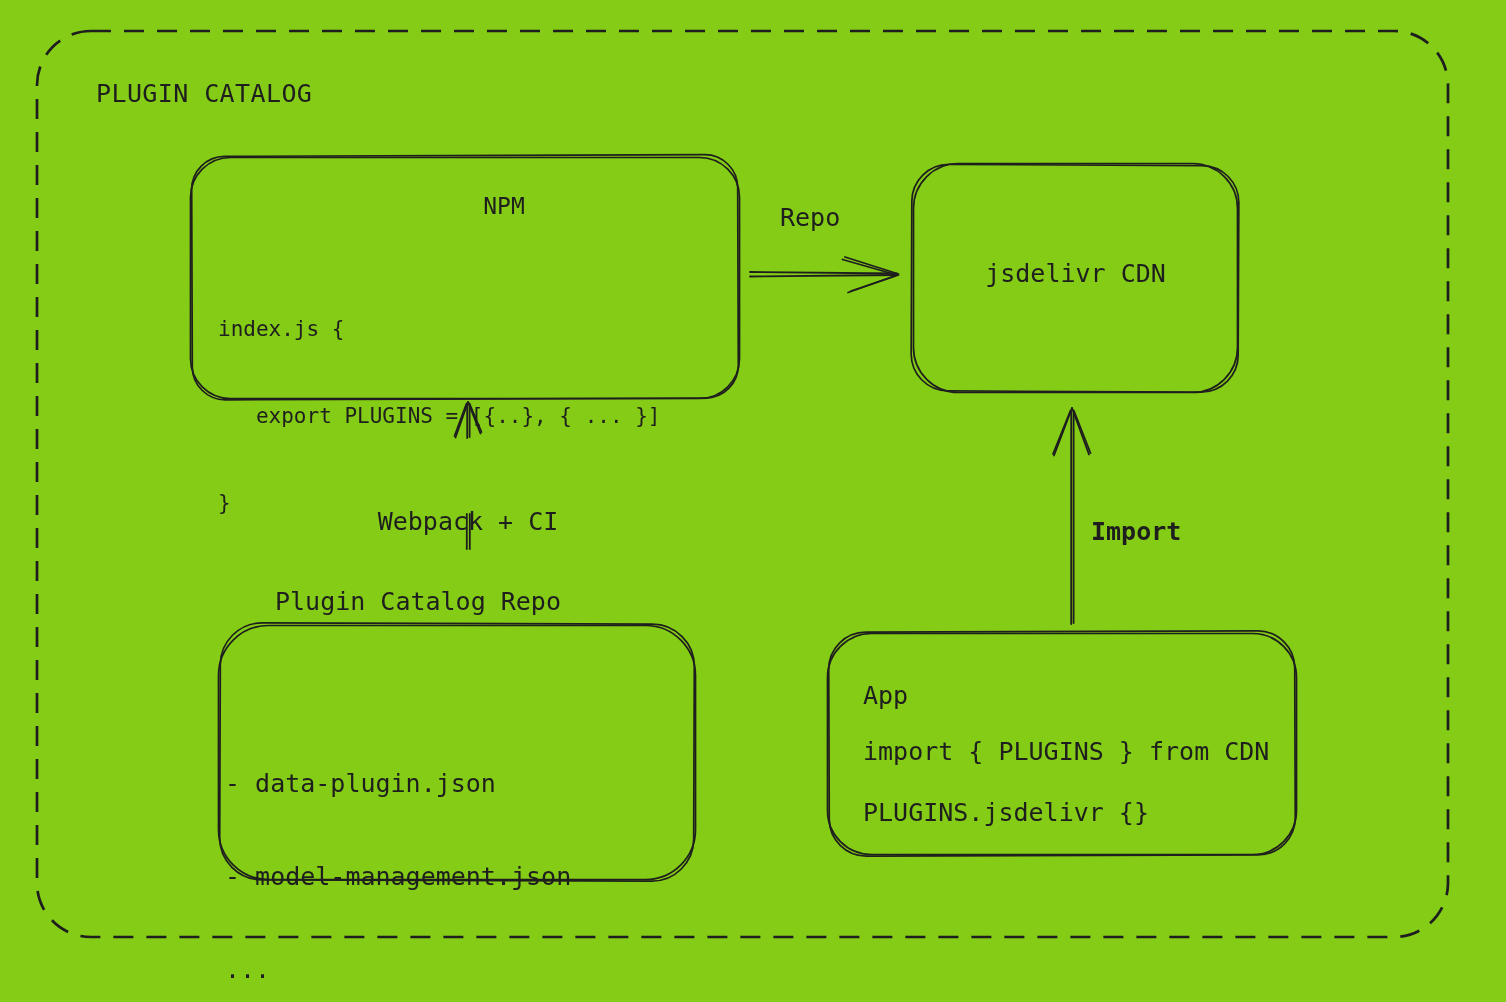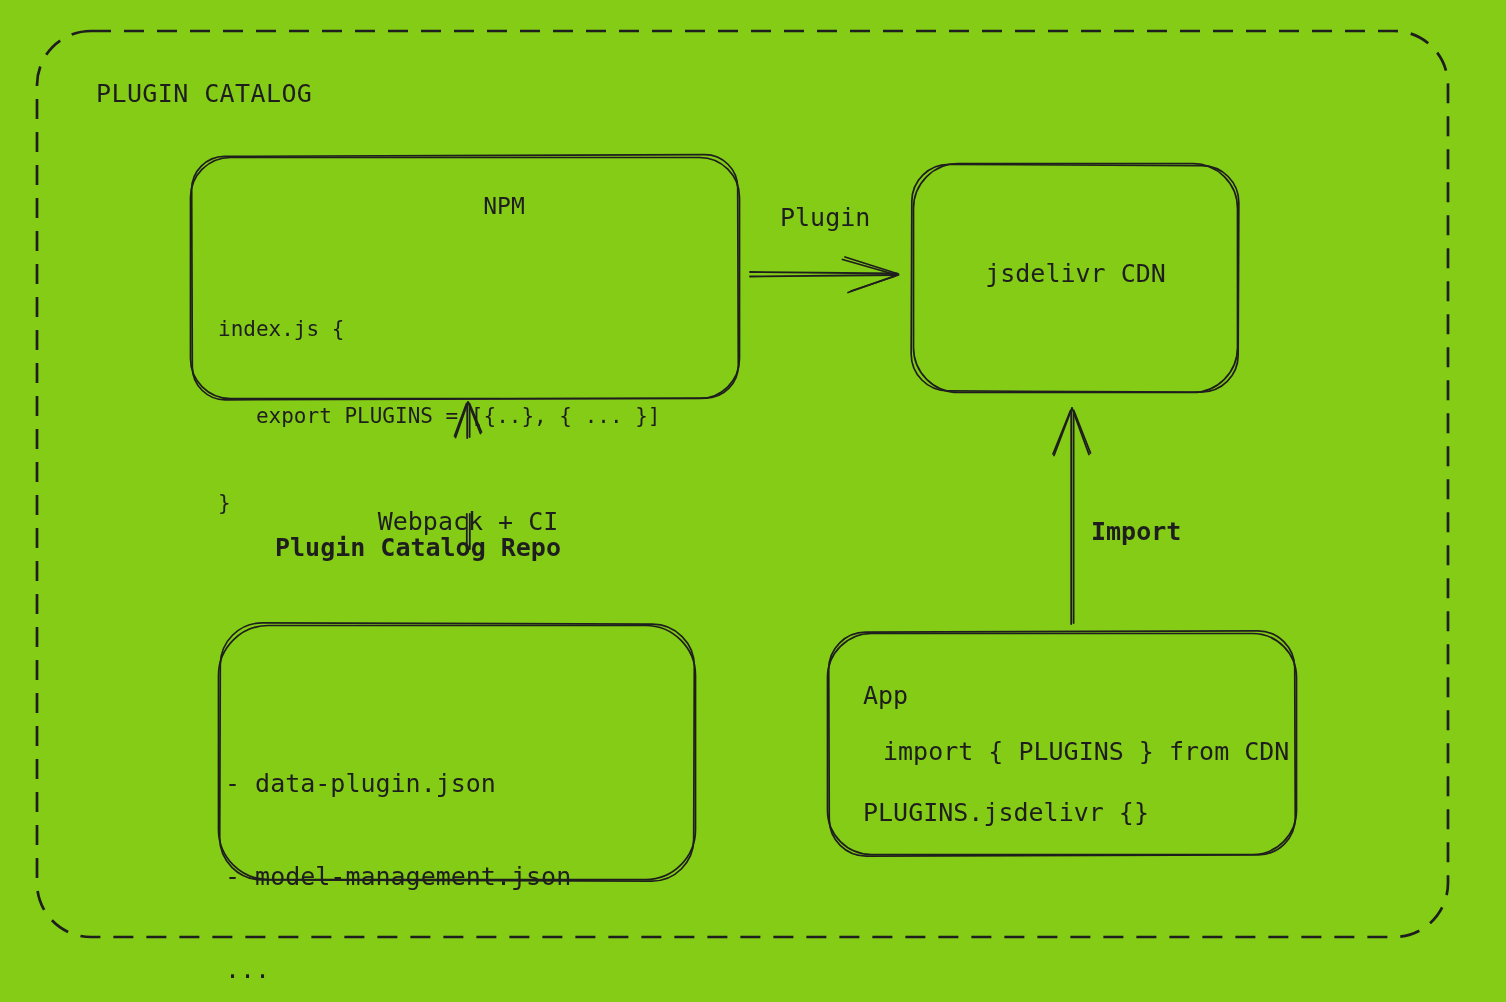--- a/index.html
+++ b/index.html
@@ -20,24 +20,24 @@
     font-size:25px;line-height:31px;
     white-space:pre;
   }
   .center{text-align:center;}
   .title{left:96px;top:78px;letter-spacing:0.4px;}
   .npm-heading{left:190px;top:192px;width:628px;font-size:23px;line-height:29px;}
   .npm-code{left:218px;top:257px;font-size:21px;line-height:29px;}
   .cache-label{left:780px;top:202px;}
   .cdn-label{left:913px;top:258px;width:325px;}
   .build-label{left:318px;top:444px;width:300px;}
-  .repo-heading{left:268px;top:532px;width:300px;font-weight:bold;}
+  .repo-heading{left:268px;top:586px;width:300px;}
   .repo-files{left:225px;top:706px;line-height:31px;}
   .app-heading{left:863px;top:680px;}
-  .app-line1{left:863px;top:736px;margin-left:20px;}
+  .app-line1{left:863px;top:736px;}
   .app-line2{left:863px;top:797px;}
   .import-label{left:1091px;top:516px;font-weight:bold;}
 </style>
 </head>
 <body>
 
 <div class="stage">
 
   <svg width="1506" height="1002" viewBox="0 0 1506 1002">
 
@@ -95,21 +95,21 @@
 
   <div class="t title">PLUGIN CATALOG</div>
 
   <div class="t npm-heading center">NPM</div>
   <div class="t npm-code">
     <div>index.js {</div>
     <div>   export PLUGINS = [{..}, { ... }]</div>
     <div>}</div>
   </div>
 
-  <div class="t cache-label">Plugin</div>
+  <div class="t cache-label">Repo</div>
 
   <div class="t cdn-label center">jsdelivr CDN</div>
 
   <div class="t build-label center">
     <div>Webpack + CI</div>
   </div>
 
   <div class="t repo-heading center">Plugin Catalog Repo</div>
   <div class="t repo-files">
     <div>- data-plugin.json</div>

